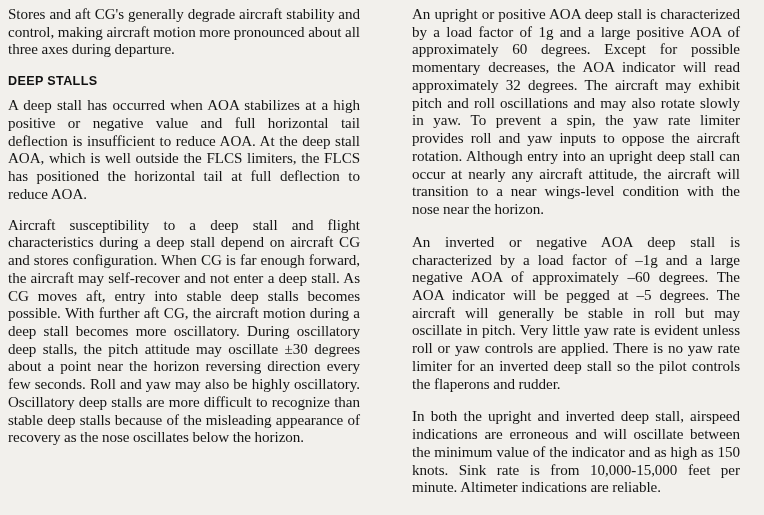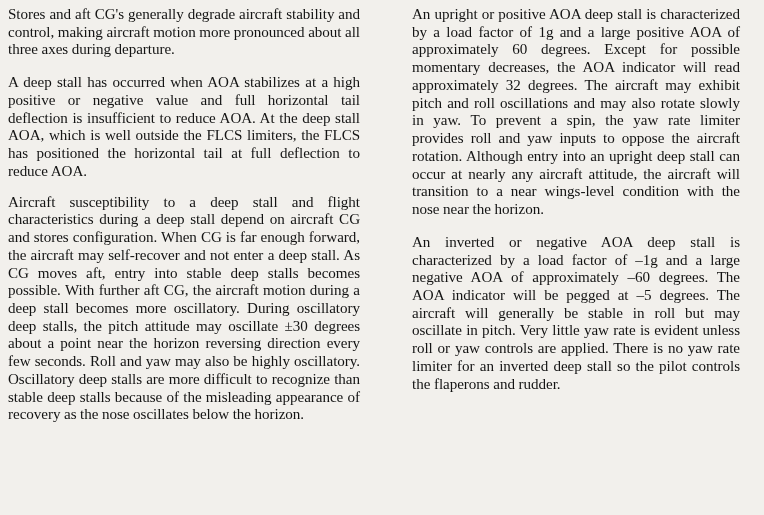--- a/index.html
+++ b/index.html
@@ -75,28 +75,30 @@
 </style>
 </head>
 <body>
 
 <div class="page">
   <div class="columns">
 
     <div class="col col-left">
       <p>Stores and aft CG's generally degrade aircraft stability and control, making aircraft motion more pronounced about all three axes during departure.</p>
 
+      <h2 class="heading">DEEP STALLS</h2>
 
       <p>A deep stall has occurred when AOA stabilizes at a high positive or negative value and full horizontal tail deflection is insufficient to reduce AOA. At the deep stall AOA, which is well outside the FLCS limiters, the FLCS has positioned the horizontal tail at full deflection to reduce AOA.</p>
 
       <p>Aircraft susceptibility to a deep stall and flight characteristics during a deep stall depend on aircraft CG and stores configuration. When CG is far enough forward, the aircraft may self-recover and not enter a deep stall. As CG moves aft, entry into stable deep stalls becomes possible. With further aft CG, the aircraft motion during a deep stall becomes more oscillatory. During oscillatory deep stalls, the pitch attitude may oscillate ±30 degrees about a point near the horizon reversing direction every few seconds. Roll and yaw may also be highly oscillatory. Oscillatory deep stalls are more difficult to recognize than stable deep stalls because of the misleading appearance of recovery as the nose oscillates below the horizon.</p>
     </div>
 
     <div class="col col-right">
       <p>An upright or positive AOA deep stall is characterized by a load factor of 1g and a large positive AOA of approximately 60 degrees. Except for possible momentary decreases, the AOA indicator will read approximately 32 degrees. The aircraft may exhibit pitch and roll oscillations and may also rotate slowly in yaw. To prevent a spin, the yaw rate limiter provides roll and yaw inputs to oppose the aircraft rotation. Although entry into an upright deep stall can occur at nearly any aircraft attitude, the aircraft will transition to a near wings-level condition with the nose near the horizon.</p>
 
       <p>An inverted or negative AOA deep stall is characterized by a load factor of –1g and a large negative AOA of approximately –60 degrees. The AOA indicator will be pegged at –5 degrees. The aircraft will generally be stable in roll but may oscillate in pitch. Very little yaw rate is evident unless roll or yaw controls are applied. There is no yaw rate limiter for an inverted deep stall so the pilot controls the flaperons and rudder.</p>
 
+      <p>In both the upright and inverted deep stall, airspeed indications are erroneous and will oscillate between the minimum value of the indicator and as high as 150 knots. Sink rate is from 10,000-15,000 feet per minute. Altimeter indications are reliable.</p>
     </div>
 
   </div>
   <div class="grain"></div>
 </div>
 
 </body></html>

